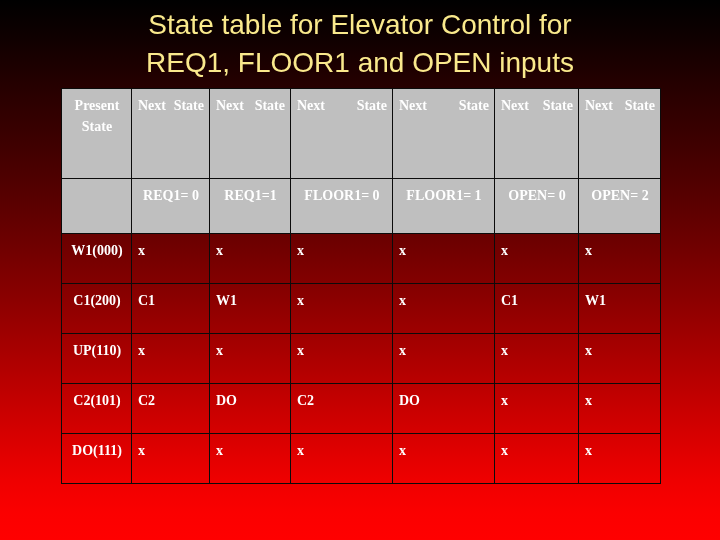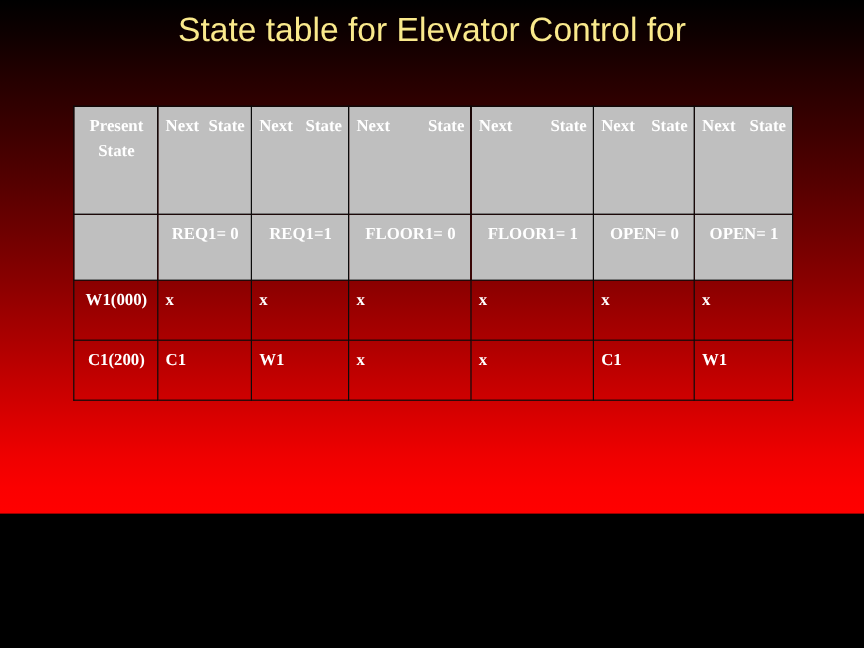--- a/index.html
+++ b/index.html
@@ -9,21 +9,21 @@
   body {
     width: 720px;
     height: 540px;
     overflow: hidden;
     background: #000000;
     font-family: "Liberation Serif", serif;
   }
   #slide {
     position: relative;
     width: 720px;
-    height: 428px;
+    height: 540px;
     background: linear-gradient(to bottom,
         #000000 0%,
         #0d0000 6%,
         #260000 16%,
         #3d0000 26%,
         #560000 36%,
         #6e0000 45%,
         #8a0000 55%,
         #a50000 64%,
         #c00000 73%,
@@ -110,20 +110,21 @@
   .row-hdr2 td { height: 43px; }
   .row-data td { height: 38px; }
 </style>
 </head>
 <body>
 
 <div id="slide">
 
   <div id="title">
     <span class="tline">State table for Elevator Control for</span>
+    <span class="tline">REQ1, FLOOR1 and OPEN inputs</span>
   </div>
 
   <table id="state-table">
     <colgroup>
       <col class="col-state">
       <col class="col-c1">
       <col class="col-c2">
       <col class="col-c3">
       <col class="col-c4">
       <col class="col-c5">
@@ -139,37 +140,64 @@
         <td class="hdr-cell">Next State</td>
         <td class="hdr-cell">Next State</td>
       </tr>
       <tr class="row-hdr2">
         <td class="cond-cell"></td>
         <td class="cond-cell">REQ1= 0</td>
         <td class="cond-cell">REQ1=1</td>
         <td class="cond-cell">FLOOR1= 0</td>
         <td class="cond-cell">FLOOR1= 1</td>
         <td class="cond-cell">OPEN= 0</td>
-        <td class="cond-cell">OPEN= 1</td>
+        <td class="cond-cell">OPEN= 2</td>
       </tr>
 
       <tr class="row-data">
         <td class="state-cell">W1(000)</td>
         <td class="data-cell">x</td>
         <td class="data-cell">x</td>
         <td class="data-cell">x</td>
         <td class="data-cell">x</td>
         <td class="data-cell">x</td>
         <td class="data-cell">x</td>
       </tr>
       <tr class="row-data">
         <td class="state-cell">C1(200)</td>
         <td class="data-cell">C1</td>
         <td class="data-cell">W1</td>
         <td class="data-cell">x</td>
         <td class="data-cell">x</td>
         <td class="data-cell">C1</td>
         <td class="data-cell">W1</td>
       </tr>
+      <tr class="row-data">
+        <td class="state-cell">UP(110)</td>
+        <td class="data-cell">x</td>
+        <td class="data-cell">x</td>
+        <td class="data-cell">x</td>
+        <td class="data-cell">x</td>
+        <td class="data-cell">x</td>
+        <td class="data-cell">x</td>
+      </tr>
+      <tr class="row-data">
+        <td class="state-cell">C2(101)</td>
+        <td class="data-cell">C2</td>
+        <td class="data-cell">DO</td>
+        <td class="data-cell">C2</td>
+        <td class="data-cell">DO</td>
+        <td class="data-cell">x</td>
+        <td class="data-cell">x</td>
+      </tr>
+      <tr class="row-data">
+        <td class="state-cell">DO(111)</td>
+        <td class="data-cell">x</td>
+        <td class="data-cell">x</td>
+        <td class="data-cell">x</td>
+        <td class="data-cell">x</td>
+        <td class="data-cell">x</td>
+        <td class="data-cell">x</td>
+      </tr>
     </tbody>
   </table>
 
 </div>
 
 </body></html>

